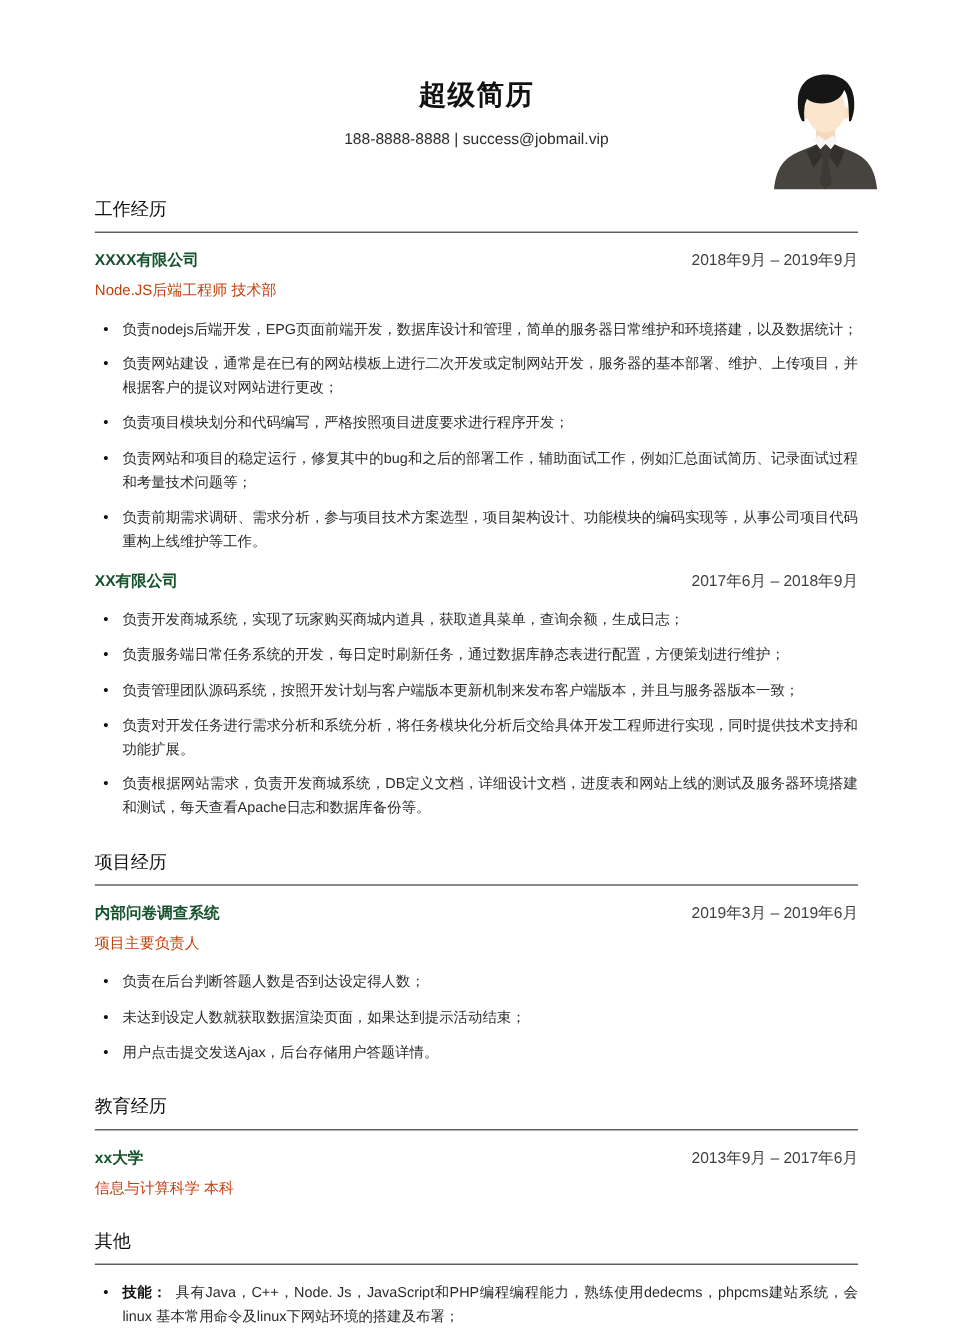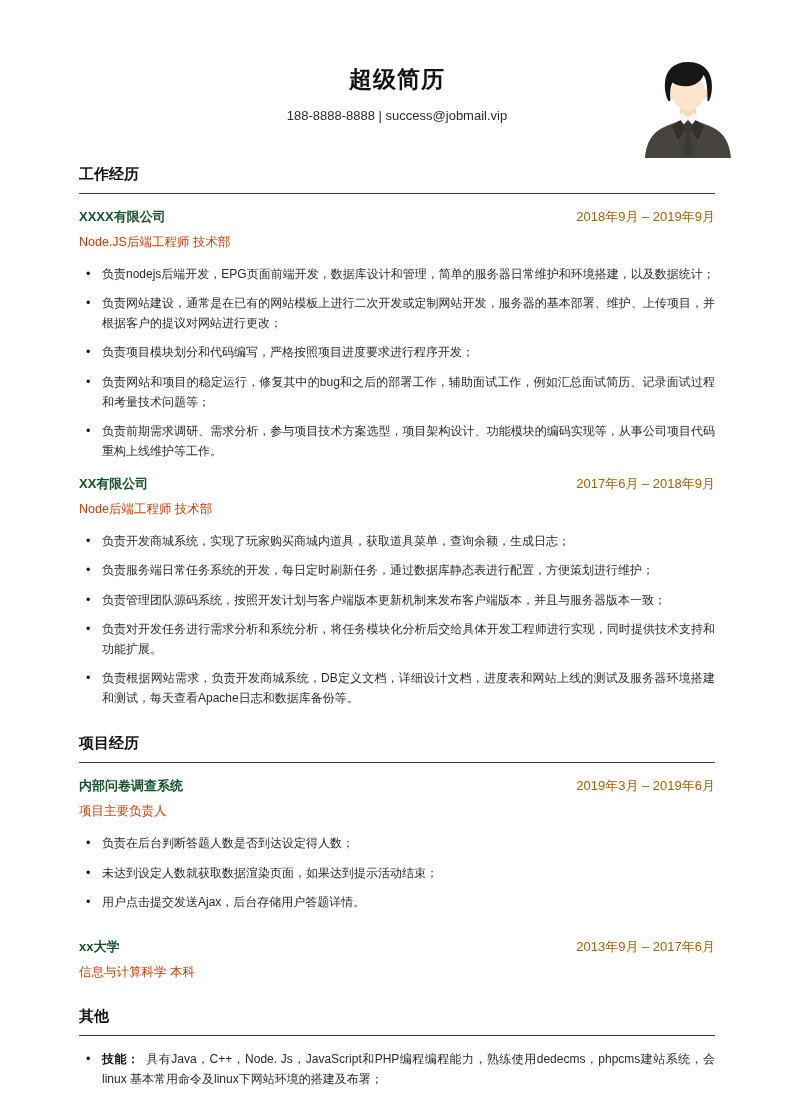--- a/index.html
+++ b/index.html
@@ -11,29 +11,29 @@
   }
   
   .header { text-align:center; position:relative; }
   .resume-title { font-size:23px; font-weight:700; color:#111111; margin:6px 0 13px 0; letter-spacing:1px; }
   .contact-line { font-size:13px; color:#2b2b2b; }
   .avatar-wrap { position:absolute; top:-4px; right:-18px; width:90px; height:98px; }
   
   .section { margin-top:42px; }
   .section + .section { margin-top:26px; }
   .section-heading {
-    font-size:15px; font-weight:700; color:#111111;
+    font-size:15px; font-weight:400; color:#111111;
     padding-bottom:9px; border-bottom:1px solid #3a3a3a;
   }
   .entry-header {
     display:flex; justify-content:space-between; align-items:baseline;
     margin-top:14px; font-size:13px;
   }
   .entry-title { font-weight:700; color:#14532d; }
-  .entry-period { font-weight:400; color:#a16207; white-space:nowrap; }
+  .entry-period { font-weight:400; color:#404040; white-space:nowrap; }
   .entry-role { font-size:12.5px; color:#c2410c; margin-top:8px; }
   ul.bullets { list-style:none; margin:13px 0 4px 0; padding:0 0 0 7px; }
   ul.bullets li {
     position:relative; padding-left:16px; margin-bottom:9px;
     font-size:12px; line-height:1.68; color:#2b2b2b; text-align:justify;
   }
   ul.bullets li::before {
     content:"\2022"; position:absolute; left:0; top:0; color:#111111; font-size:12.5px;
   }
   .item-label { font-weight:700; color:#111111; margin-right:7px; }
@@ -85,21 +85,20 @@
         <li>负责网站和项目的稳定运行，修复其中的bug和之后的部署工作，辅助面试工作，例如汇总面试简历、记录面试过程和考量技术问题等；</li>
         <li>负责前期需求调研、需求分析，参与项目技术方案选型，项目架构设计、功能模块的编码实现等，从事公司项目代码重构上线维护等工作。</li>
       </ul>
     </div>
 
     <div>
       <div class="entry-header">
         <span class="entry-title">XX有限公司</span>
         <span class="entry-period">2017年6月 – 2018年9月</span>
       </div>
-      <div class="entry-role">Node后端工程师 技术部</div>
       <ul class="bullets">
         <li>负责开发商城系统，实现了玩家购买商城内道具，获取道具菜单，查询余额，生成日志；</li>
         <li>负责服务端日常任务系统的开发，每日定时刷新任务，通过数据库静态表进行配置，方便策划进行维护；</li>
         <li>负责管理团队源码系统，按照开发计划与客户端版本更新机制来发布客户端版本，并且与服务器版本一致；</li>
         <li>负责对开发任务进行需求分析和系统分析，将任务模块化分析后交给具体开发工程师进行实现，同时提供技术支持和功能扩展。</li>
         <li>负责根据网站需求，负责开发商城系统，DB定义文档，详细设计文档，进度表和网站上线的测试及服务器环境搭建和测试，每天查看Apache日志和数据库备份等。</li>
       </ul>
     </div>
   </div>
 
@@ -113,20 +112,21 @@
       <div class="entry-role">项目主要负责人</div>
       <ul class="bullets">
         <li>负责在后台判断答题人数是否到达设定得人数；</li>
         <li>未达到设定人数就获取数据渲染页面，如果达到提示活动结束；</li>
         <li>用户点击提交发送Ajax，后台存储用户答题详情。</li>
       </ul>
     </div>
   </div>
 
   <div class="section">
+    <div class="section-heading">教育经历</div>
     <div>
       <div class="entry-header">
         <span class="entry-title">xx大学</span>
         <span class="entry-period">2013年9月 – 2017年6月</span>
       </div>
       <div class="entry-role">信息与计算科学 本科</div>
     </div>
   </div>
 
   <div class="section">

